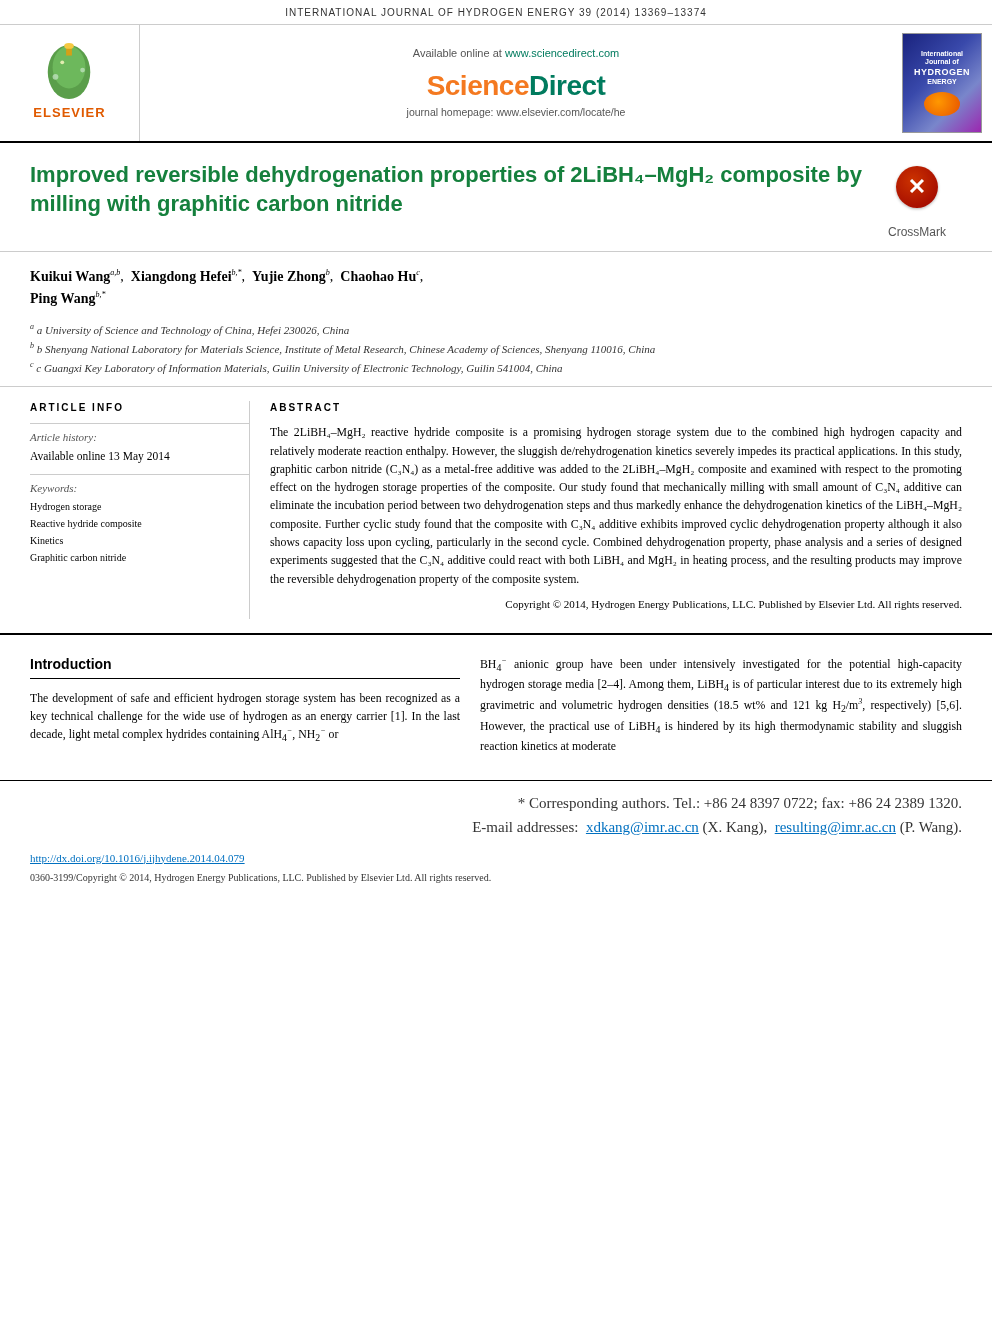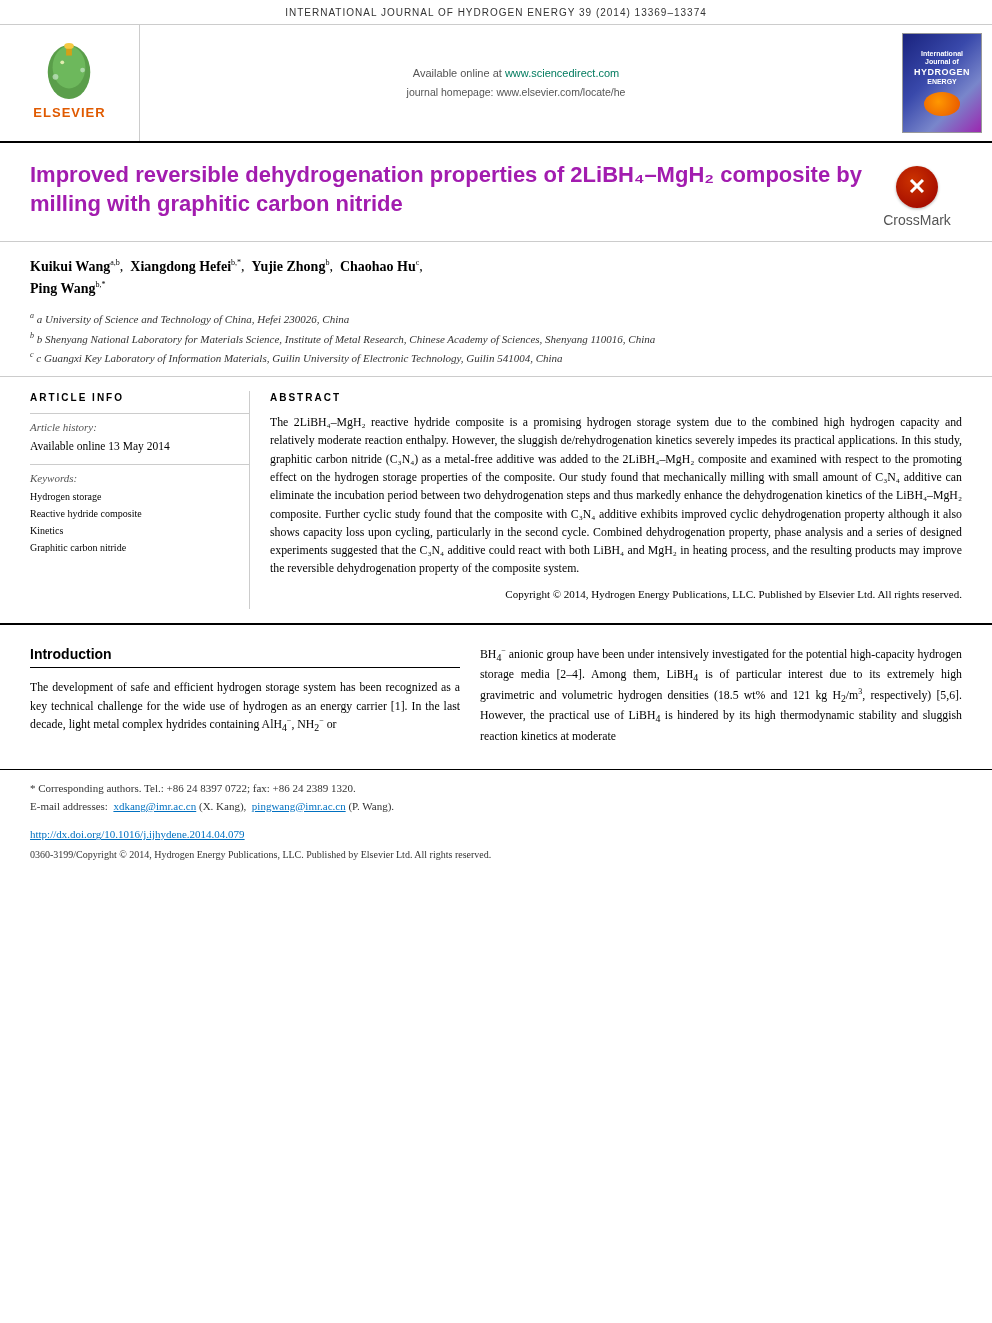--- a/index.html
+++ b/index.html
@@ -138,21 +138,21 @@
     }
 
     .article-title-text {
       flex: 1;
     }
 
     .article-title {
       font-size: 22px;
       font-weight: bold;
       line-height: 1.3;
-      color: #a21caf;
+      color: #15803d;
       font-family: Arial, sans-serif;
     }
 
     .crossmark {
       width: 50px;
       display: flex;
       flex-direction: column;
       align-items: center;
       padding-top: 5px;
     }
@@ -170,24 +170,24 @@
 
     .crossmark-x {
       color: #fff;
       font-size: 22px;
       font-weight: bold;
       font-family: Arial, sans-serif;
       line-height: 1;
     }
 
     .crossmark-label {
-      font-size: 14px;
+      font-size: 12px;
       color: #555;
       text-align: center;
-      margin-top: 3px;
+      margin-top: 16px;
       font-family: Arial, sans-serif;
     }
 
     
     .authors-section {
       padding: 14px 30px 8px;
       border-bottom: 1px solid #ccc;
     }
 
     .authors-line {
@@ -302,22 +302,23 @@
     }
 
     .body-text p {
       margin-bottom: 8px;
     }
 
     
     .footnote-section {
       padding: 10px 30px 6px;
       border-top: 1px solid #000;
-      font-size: 11px;
+      font-size: 15px;
       color: #333;
+      text-align: right;
     }
 
     .footnote-text {
       line-height: 1.6;
     }
 
     .link-text {
       color: #0070c0;
       text-decoration: underline;
     }
@@ -333,20 +334,21 @@
 
     .footer-copyright {
       padding: 2px 30px 10px;
       font-size: 10px;
       color: #333;
     }
 
     sup {
       font-size: 8px;
       vertical-align: super;
+      font-style: italic;
     }
 
     .divider-line {
       border: none;
       border-top: 1px solid #ccc;
       margin: 6px 0;
     }
   </style>
 </head>
 <body>
@@ -372,20 +374,23 @@
       <circle cx="56" cy="28" r="2.5" fill="#c8e6c9" opacity="0.7"></circle>
       <circle cx="35" cy="20" r="2" fill="#fff9c4" opacity="0.8"></circle>
     </svg>
     <div class="elsevier-label">ELSEVIER</div>
   </div>
 
   <div class="header-center">
     <div class="available-online">
       <span>Available online at</span>
       <a>www.sciencedirect.com</a>
+    </div>
+    <div class="sciencedirect-logo">
+      <span style="color:#f47920">Science</span><span style="color:#007b5e">Direct</span>
     </div>
     <div class="journal-homepage">journal homepage: www.elsevier.com/locate/he</div>
   </div>
 
   <div class="journal-cover">
     <div class="journal-cover-img">
       <div class="cover-title-h">
         <div>International</div>
         <div>Journal of</div>
         <div style="font-size:9px; letter-spacing:0.5px;">HYDROGEN</div>
@@ -467,21 +472,21 @@
 </div>
 
 <div class="footnote-section">
   <div class="footnote-text">
     <span>* Corresponding authors. Tel.: +86 24 8397 0722; fax: +86 24 2389 1320.</span>
   </div>
   <div class="footnote-text">
     E-mail addresses:&nbsp;
     <a class="link-text">xdkang@imr.ac.cn</a>
     (X. Kang),&nbsp;
-    <a class="link-text">pingwang@imr.ac.cn</a>
+    <a class="link-text">resulting@imr.ac.cn</a>
     (P. Wang).
   </div>
 </div>
 
 <div class="footer-doi">
   <a class="link-text">http://dx.doi.org/10.1016/j.ijhydene.2014.04.079</a>
 </div>
 
 <div class="footer-copyright">0360-3199/Copyright © 2014, Hydrogen Energy Publications, LLC. Published by Elsevier Ltd. All rights reserved.</div>
 

